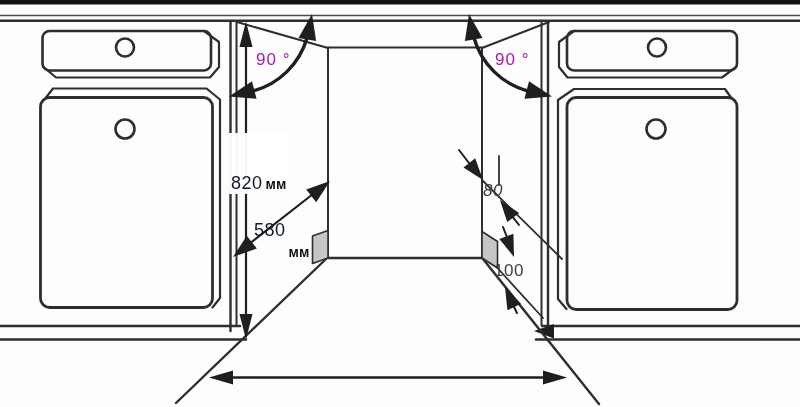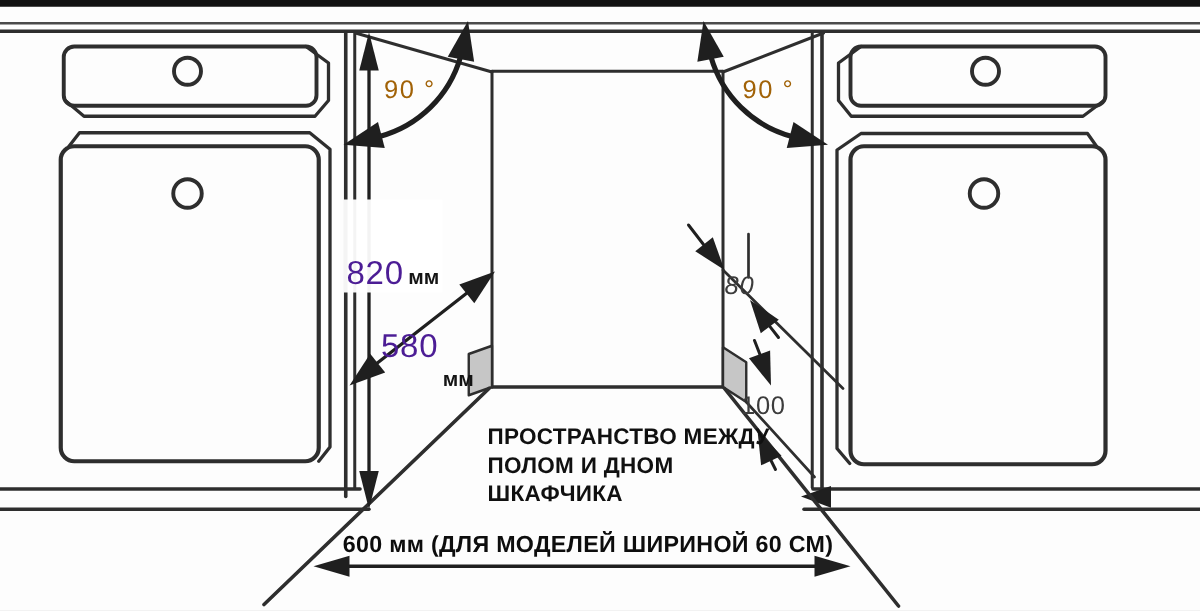--- a/index.html
+++ b/index.html
@@ -2,23 +2,23 @@
 <html><head>
 <meta charset="utf-8">
 <style>
   html,body{margin:0;padding:0;background:#e9e9e9;}
   .stage{
     position:relative;width:800px;height:407px;background:#fdfdfd;overflow:hidden;
     font-family:"Liberation Sans", sans-serif;
   }
   .stage svg{position:absolute;left:0;top:0;}
   .lbl{position:absolute;white-space:nowrap;color:#3c3c3c;}
-  .lbl-angle{font-size:17px;letter-spacing:1px;color:#a16207;}
+  .lbl-angle{font-size:17px;letter-spacing:1px;color:#a21caf;}
   .lbl-dim{display:flex;align-items:baseline;gap:3px;background:rgba(255,255,255,.95);padding:0 2px;}
-  .lbl-dim .num{font-size:22px;color:#4c1d95;letter-spacing:.5px;}
+  .lbl-dim .num{font-size:18px;color:#0f172a;letter-spacing:.5px;}
   .lbl-dim .unit{font-size:14px;font-weight:bold;color:#151515;margin-top:43px;}
   .lbl-small{font-size:17px;color:#3c3c3c;letter-spacing:.5px;}
   .note{font-size:15px;font-weight:bold;line-height:19px;color:#101010;letter-spacing:.2px;}
   .bottom-dim{font-size:15.5px;font-weight:bold;color:#0d0d0d;text-align:center;letter-spacing:.2px;}
 </style>
 </head>
 <body>
 
 <div class="stage">
 
@@ -141,22 +141,16 @@
 
   <div class="lbl lbl-dim" style="left:252px;top:201px;background:none;align-items:center;">
     <span class="num">580</span>
     <span class="unit">мм</span>
   </div>
 
   <div class="lbl lbl-small" style="left:483px;top:181px;font-style:italic;">80</div>
 
   <div class="lbl lbl-small" style="left:494px;top:261px;">100</div>
 
-  <div class="lbl note" style="left:325px;top:282px;">
-    <div>ПРОСТРАНСТВО МЕЖДУ</div>
-    <div>ПОЛОМ И ДНОМ</div>
-    <div>ШКАФЧИКА</div>
-  </div>
 
-  <div class="lbl bottom-dim" style="left:162px;top:355px;width:460px;">600 мм (ДЛЯ МОДЕЛЕЙ ШИРИНОЙ 60 СМ)</div>
 
 
 </div>
 
 </body></html>

